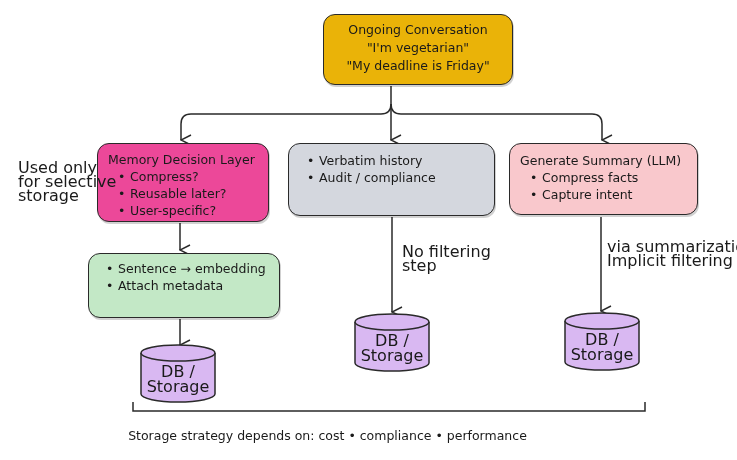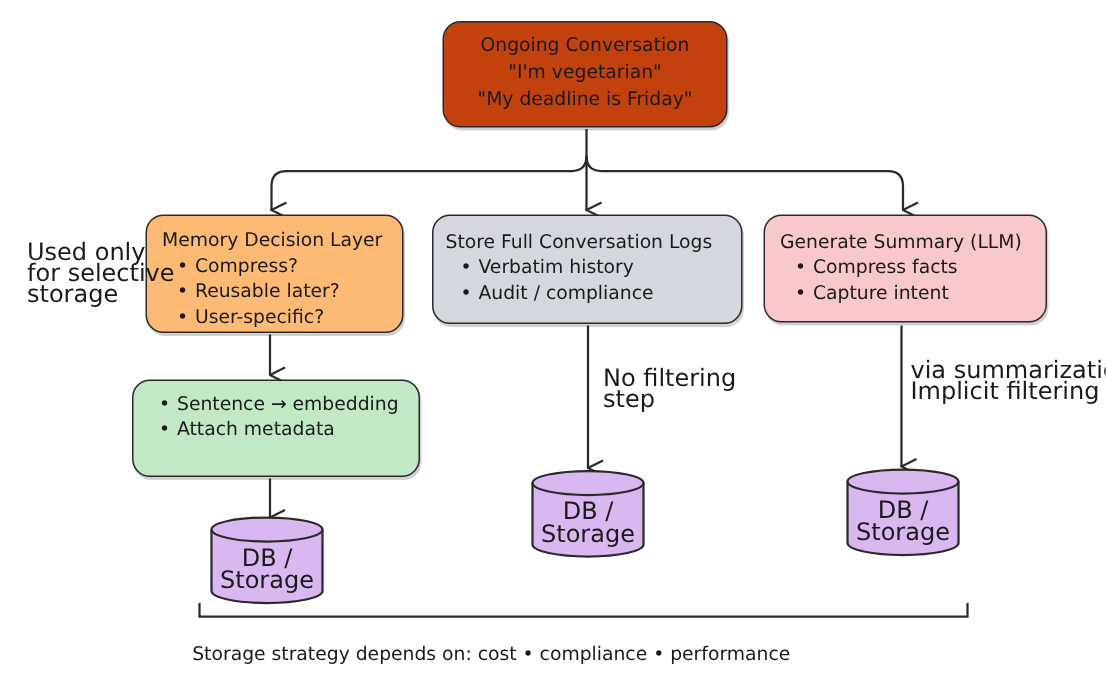--- a/index.html
+++ b/index.html
@@ -47,37 +47,36 @@
 
   <path d="M180,319 L180,345" fill="none" stroke="#2a2a2a" stroke-width="1.5" marker-end="url(#arr)"></path>
 
   <path d="M392,217 L392,312" fill="none" stroke="#2a2a2a" stroke-width="1.5" marker-end="url(#arr)"></path>
 
   <path d="M601,217 L601,311" fill="none" stroke="#2a2a2a" stroke-width="1.5" marker-end="url(#arr)"></path>
 
   <path d="M133,402 L133,411 L645,411 L645,402" fill="none" stroke="#2a2a2a" stroke-width="1.5"></path>
 </svg>
 
-<div class="node node-top" style="background: #c2410c;">
+<div class="node node-top" style="background: #eab308; margin-left: 28px;">
   <div class="line">Ongoing Conversation</div>
   <div class="line">"I'm vegetarian"</div>
   <div class="line">"My deadline is Friday"</div>
 </div>
 
-<div class="node node-memory" style="background: #fdba74;">
+<div class="node node-memory" style="background: #ec4899;">
   <div class="title">Memory Decision Layer</div>
   <ul>
     <li><span class="bullet">•</span><span>Compress?</span></li>
     <li><span class="bullet">•</span><span>Reusable later?</span></li>
     <li><span class="bullet">•</span><span>User-specific?</span></li>
   </ul>
 </div>
 
 <div class="node node-logs" style="background: rgb(212, 215, 222);">
-  <div class="title">Store Full Conversation Logs</div>
   <ul>
     <li><span class="bullet">•</span><span>Verbatim history</span></li>
     <li><span class="bullet">•</span><span>Audit / compliance</span></li>
   </ul>
 </div>
 
 <div class="node node-summary" style="background: rgb(249, 200, 204);">
   <div class="title">Generate Summary (LLM)</div>
   <ul>
     <li><span class="bullet">•</span><span>Compress facts</span></li>

